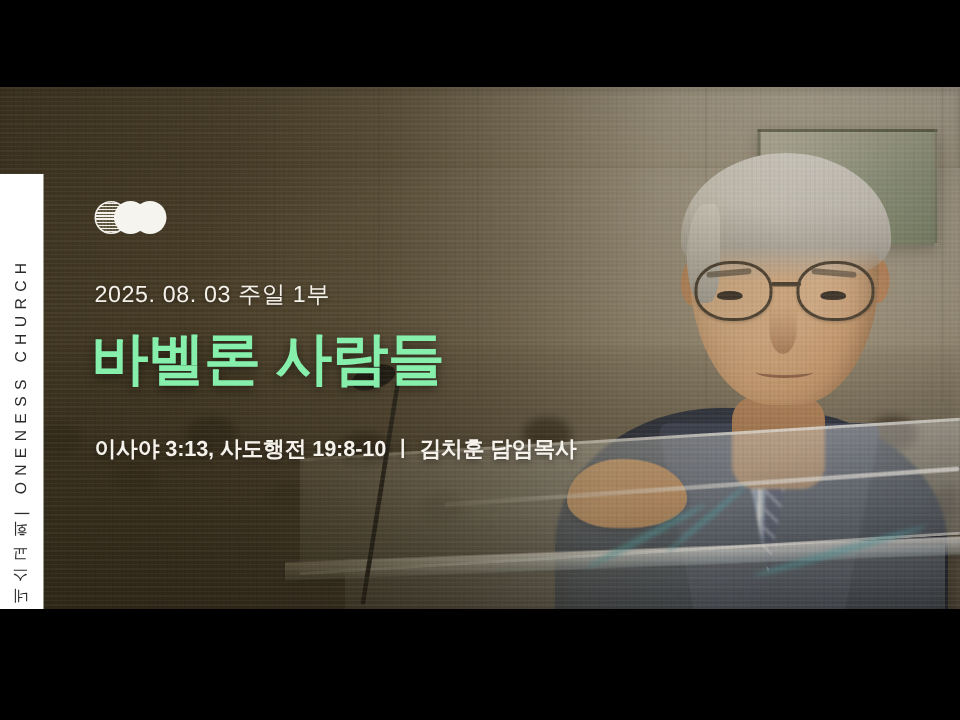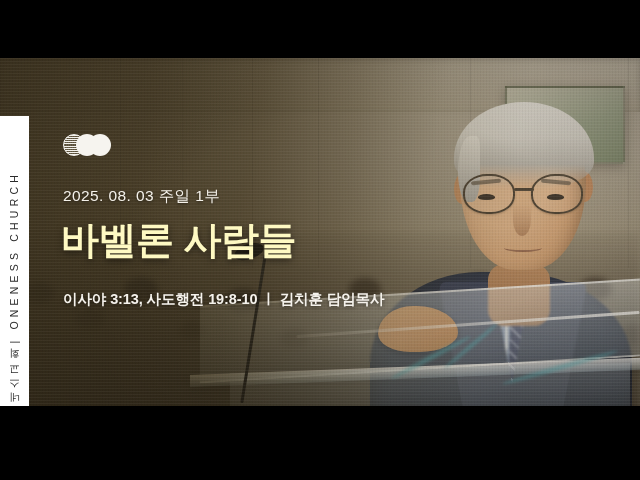--- a/index.html
+++ b/index.html
@@ -293,21 +293,21 @@
   #disc3{ left:26px; background:#f6f4ef; }
 
   #date-line{
     position:absolute; left:5px; top:70px;
     font-size:15.5px; color:#f4f1ea; letter-spacing:.4px;
     font-weight:400; text-shadow:0 1px 3px rgba(0,0,0,.45);
     white-space:nowrap;
   }
   #title{
     position:absolute; left:3px; top:104px;
-    font-size:38px; font-weight:700; color:#fef9c3;
+    font-size:38px; font-weight:700; color:#86efac;
     letter-spacing:-.5px; line-height:1.1;
     text-shadow:0 2px 7px rgba(0,0,0,.5);
     white-space:nowrap;
   }
   #subtitle{
     position:absolute; left:5px; top:174px;
     font-size:14.5px; font-weight:700; color:#f5f2ec;
     letter-spacing:-.1px;
     text-shadow:0 1px 4px rgba(0,0,0,.5);
     white-space:nowrap;

